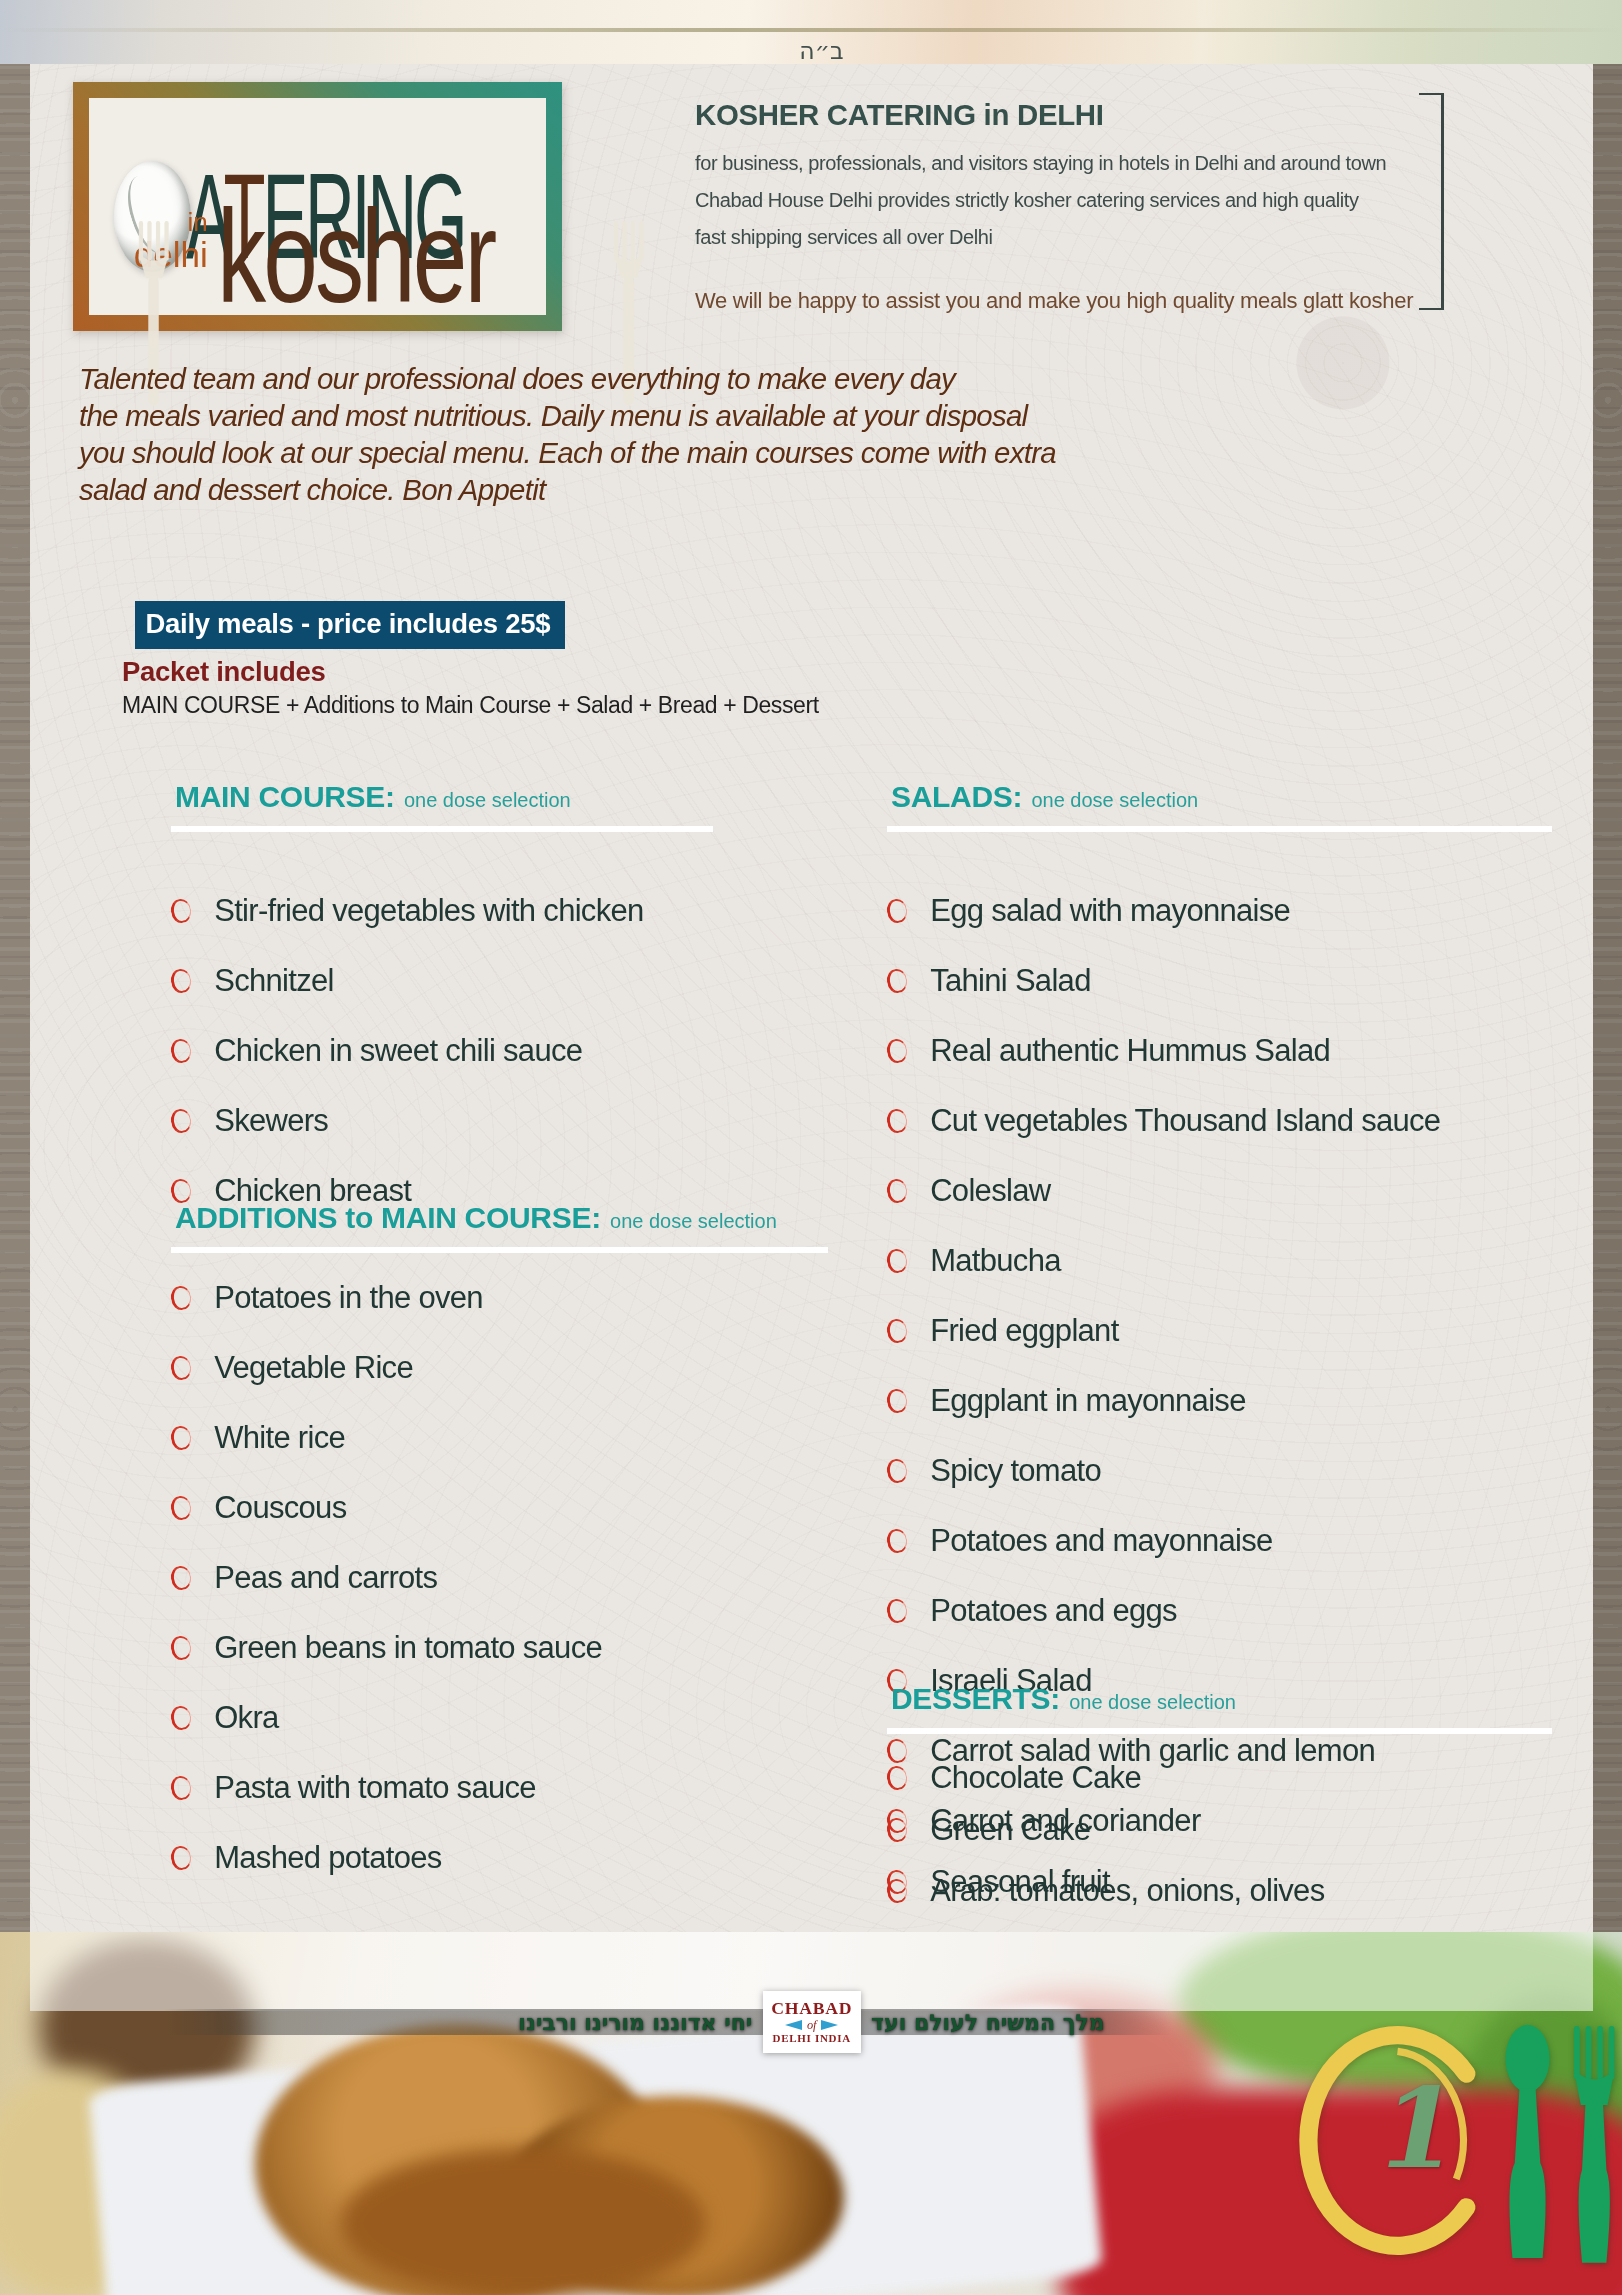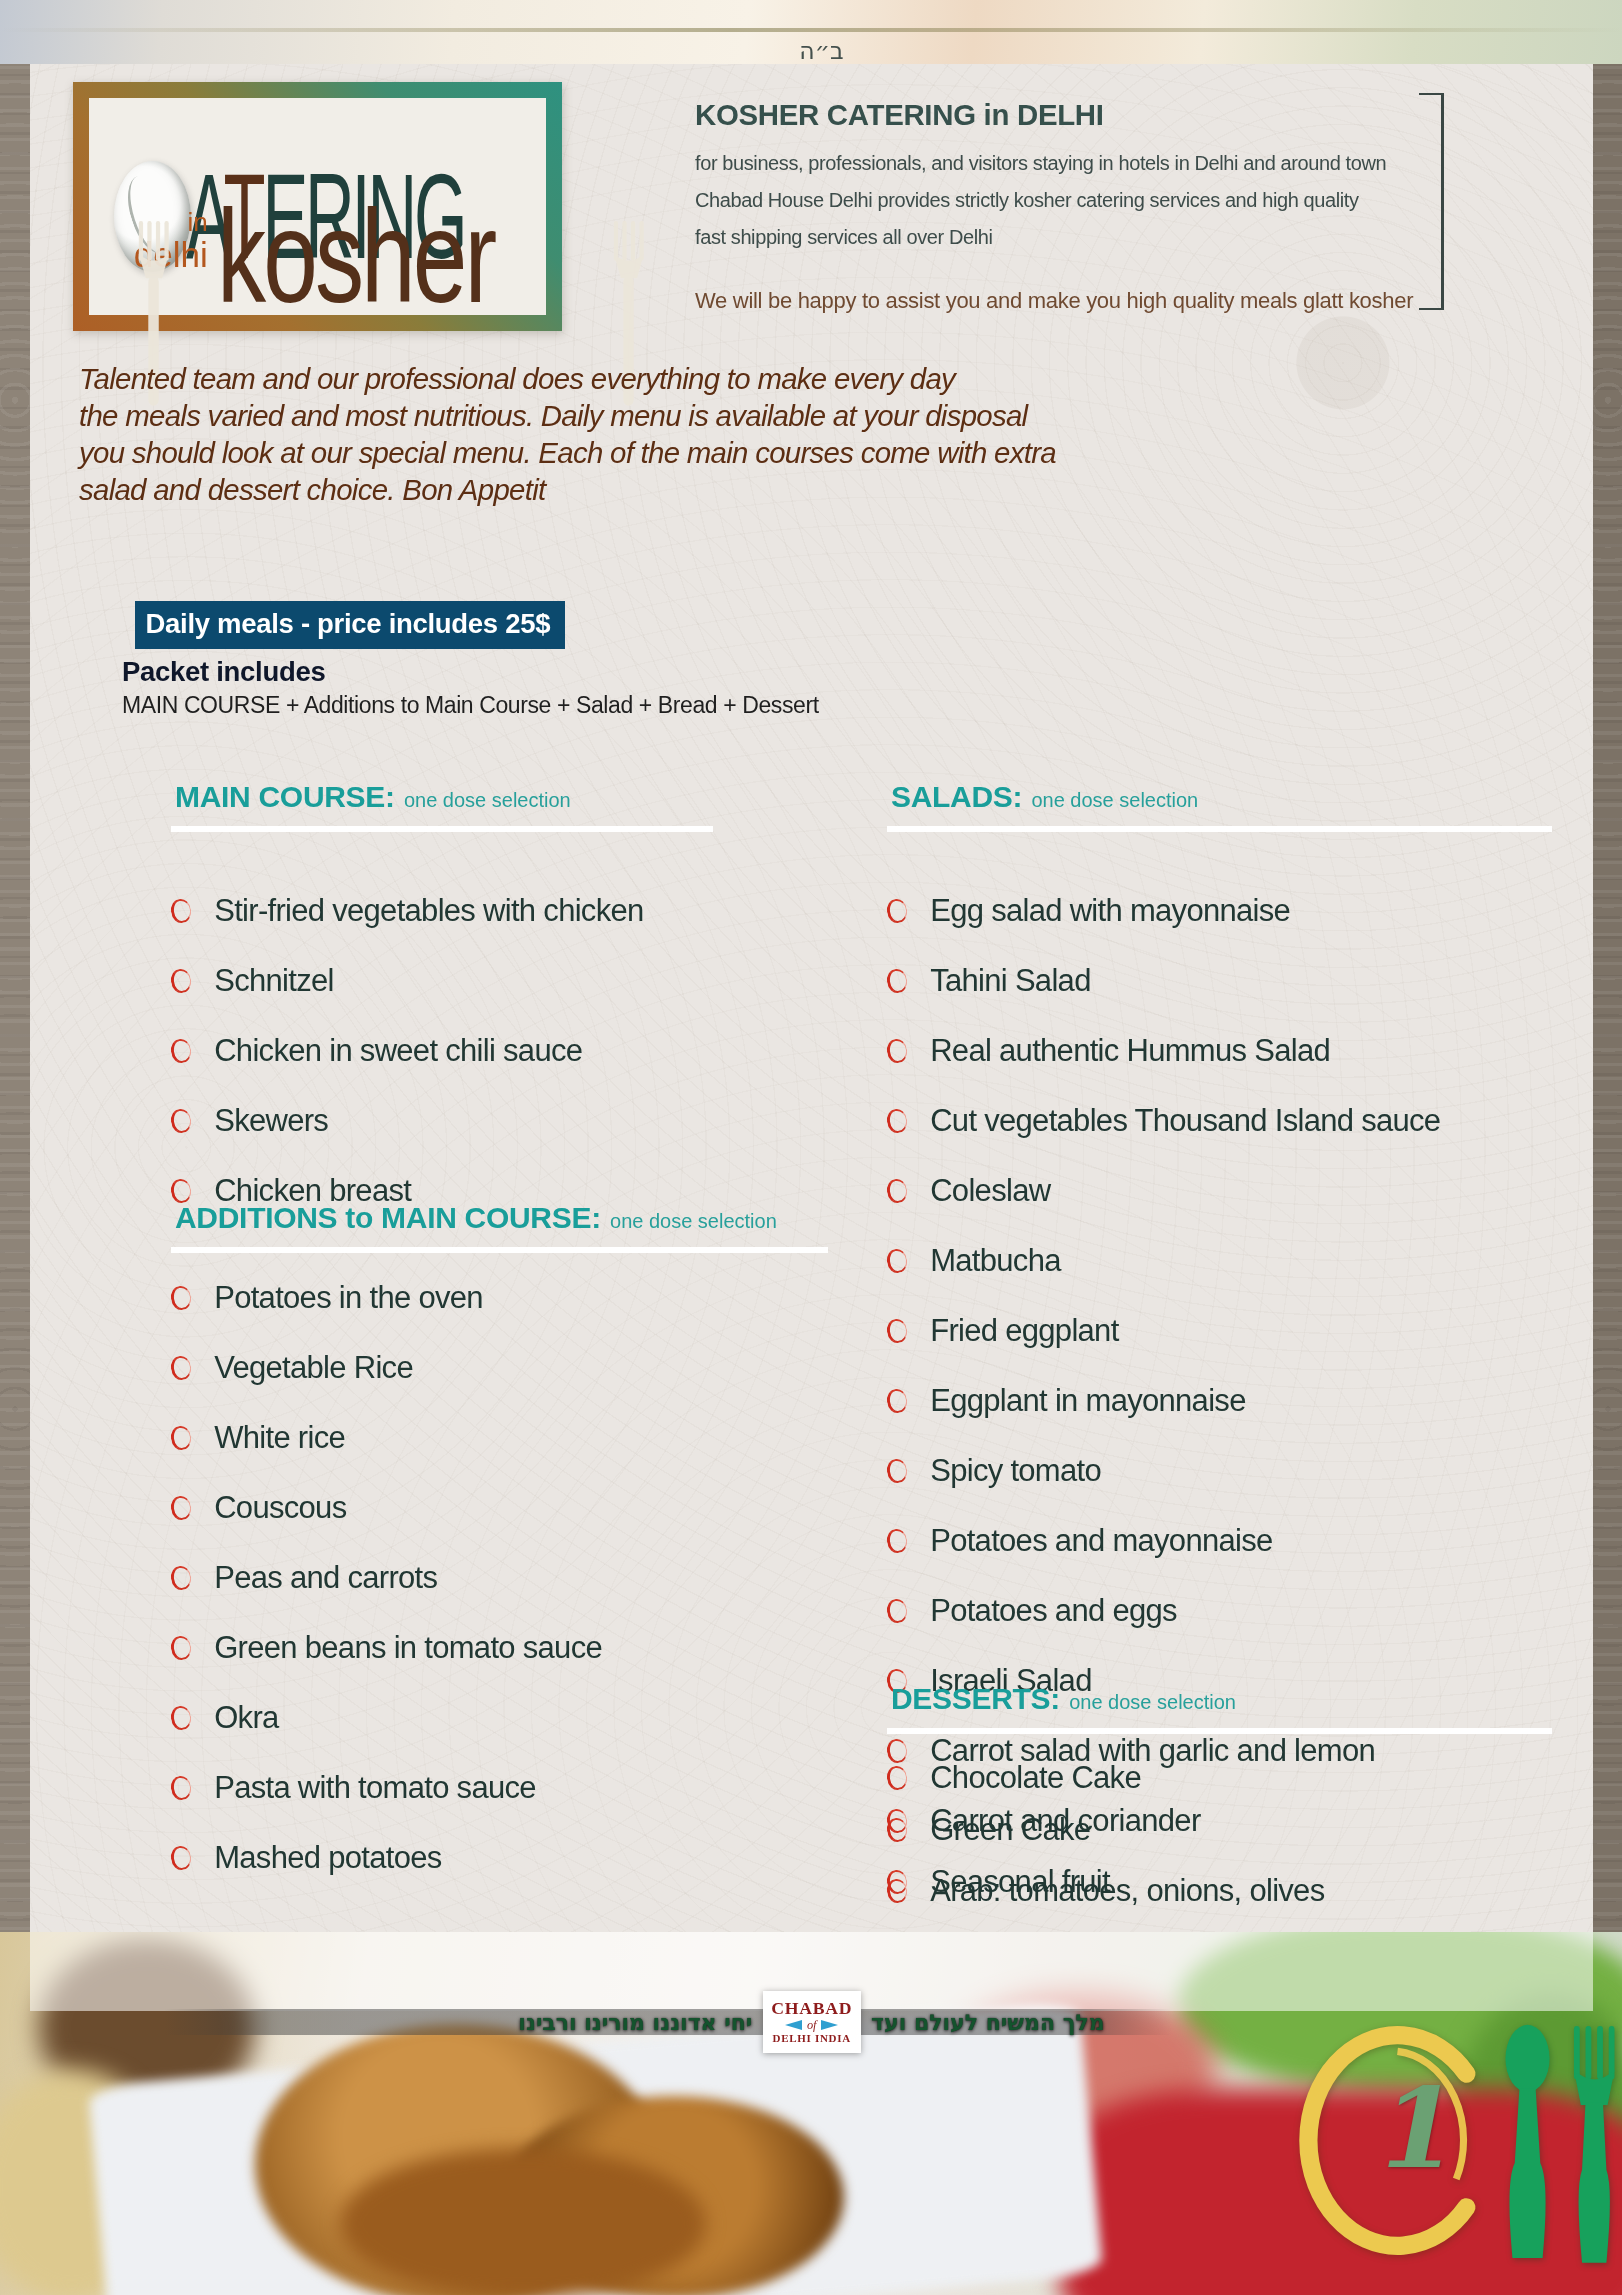--- a/index.html
+++ b/index.html
@@ -66,21 +66,21 @@
   .bracket{left:1419px;top:93px;width:22px;height:213px;
     border-top:2.6px solid #3a4744;border-right:3.3px solid #3a4744;border-bottom:2.6px solid #3a4744;}
 
   
   .intro{left:79px;top:360px;font-style:italic;color:#5c2e13;}
   .intro .line{font-size:29.4px;line-height:37px;letter-spacing:-0.7px;white-space:nowrap;}
 
   
   .banner{left:122px;top:601px;background:#0c4a6e;color:#ffffff;font-size:27.5px;font-weight:bold;
     padding:6.5px 14.4px 9.2px 10.5px;letter-spacing:-0.3px;white-space:nowrap;margin-left:13px;}
-  .packet-title{left:122px;top:656px;font-size:27.5px;font-weight:bold;color:#0f172a;letter-spacing:-0.3px;}
+  .packet-title{left:122px;top:656px;font-size:27.5px;font-weight:bold;color:#7f1d1d;letter-spacing:-0.3px;}
   .packet-desc{left:122px;top:692px;font-size:23px;color:#1f1f1f;letter-spacing:-0.4px;white-space:nowrap;}
 
   
   .sec-head{position:absolute;display:flex;align-items:baseline;gap:9.2px;white-space:nowrap;}
   .sec-title{font-size:30px;font-weight:bold;color:#199e9a;letter-spacing:-0.3px;}
   .sec-sub{font-size:20px;color:#27a09b;}
   .rule{position:absolute;height:5.9px;background:#ffffff;}
 
   .menu-list{position:absolute;}
   .menu-item{display:flex;align-items:center;height:70px;}

